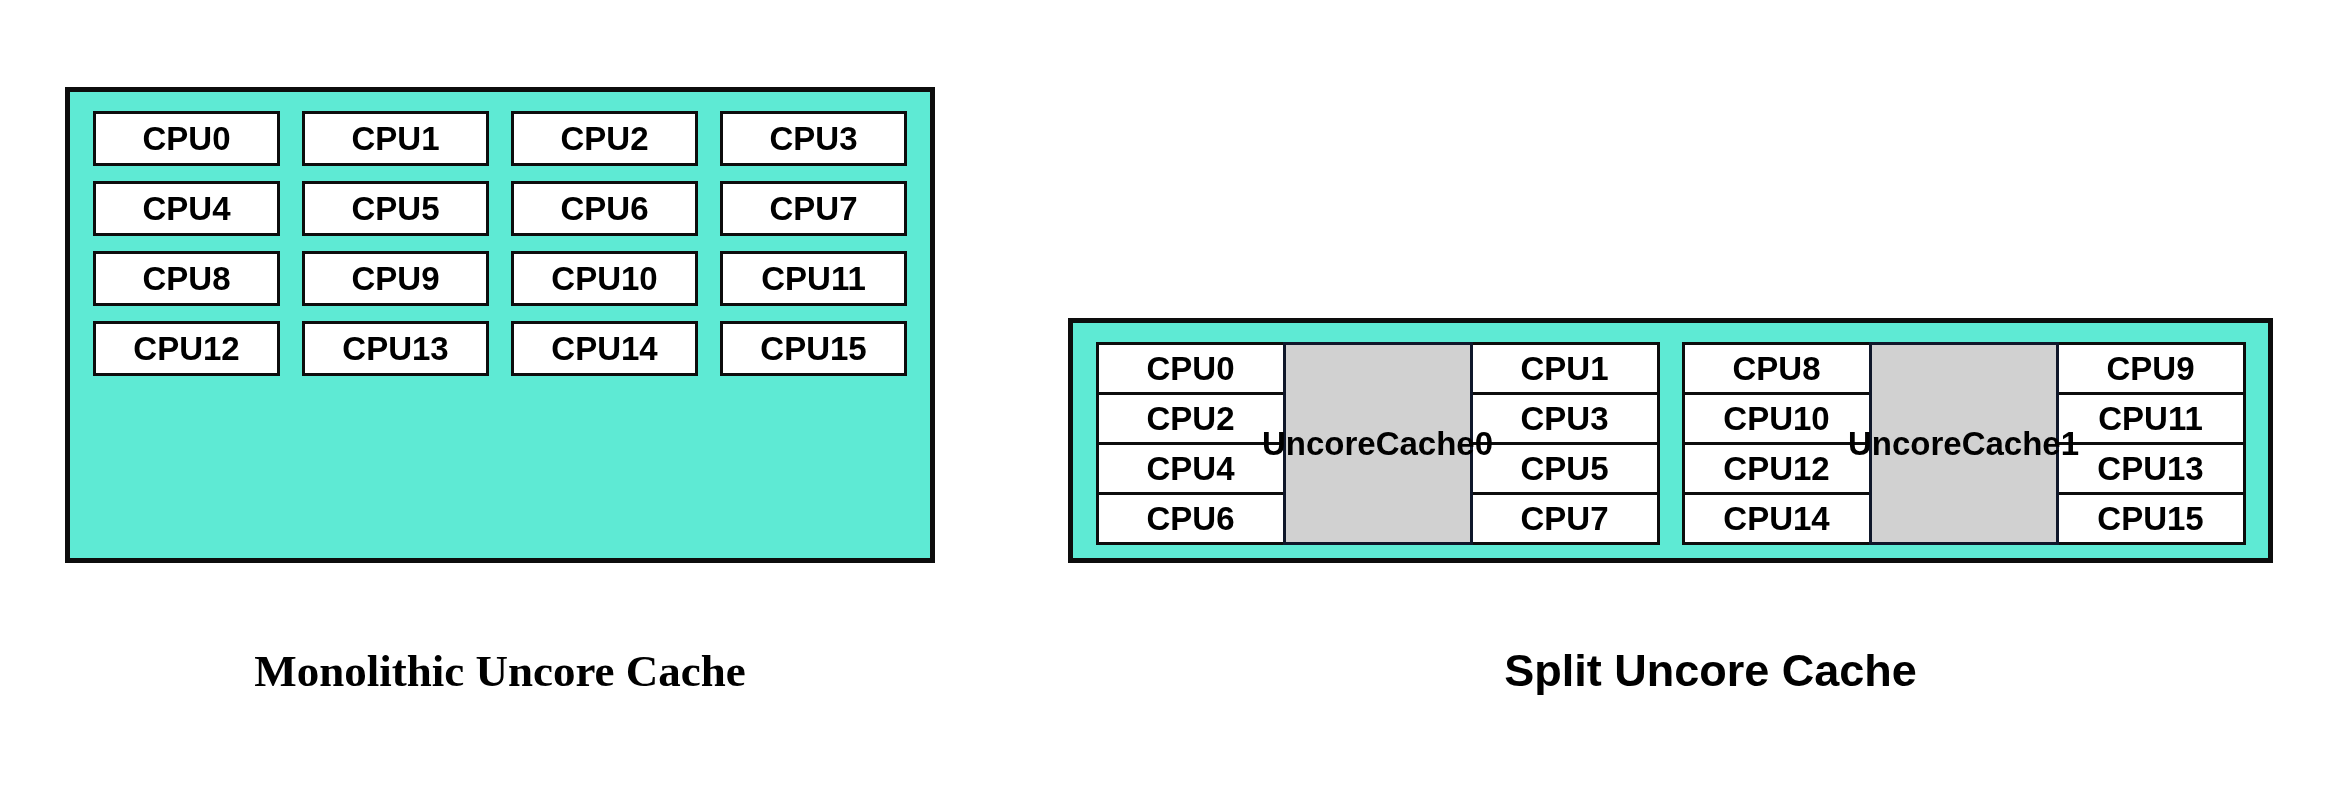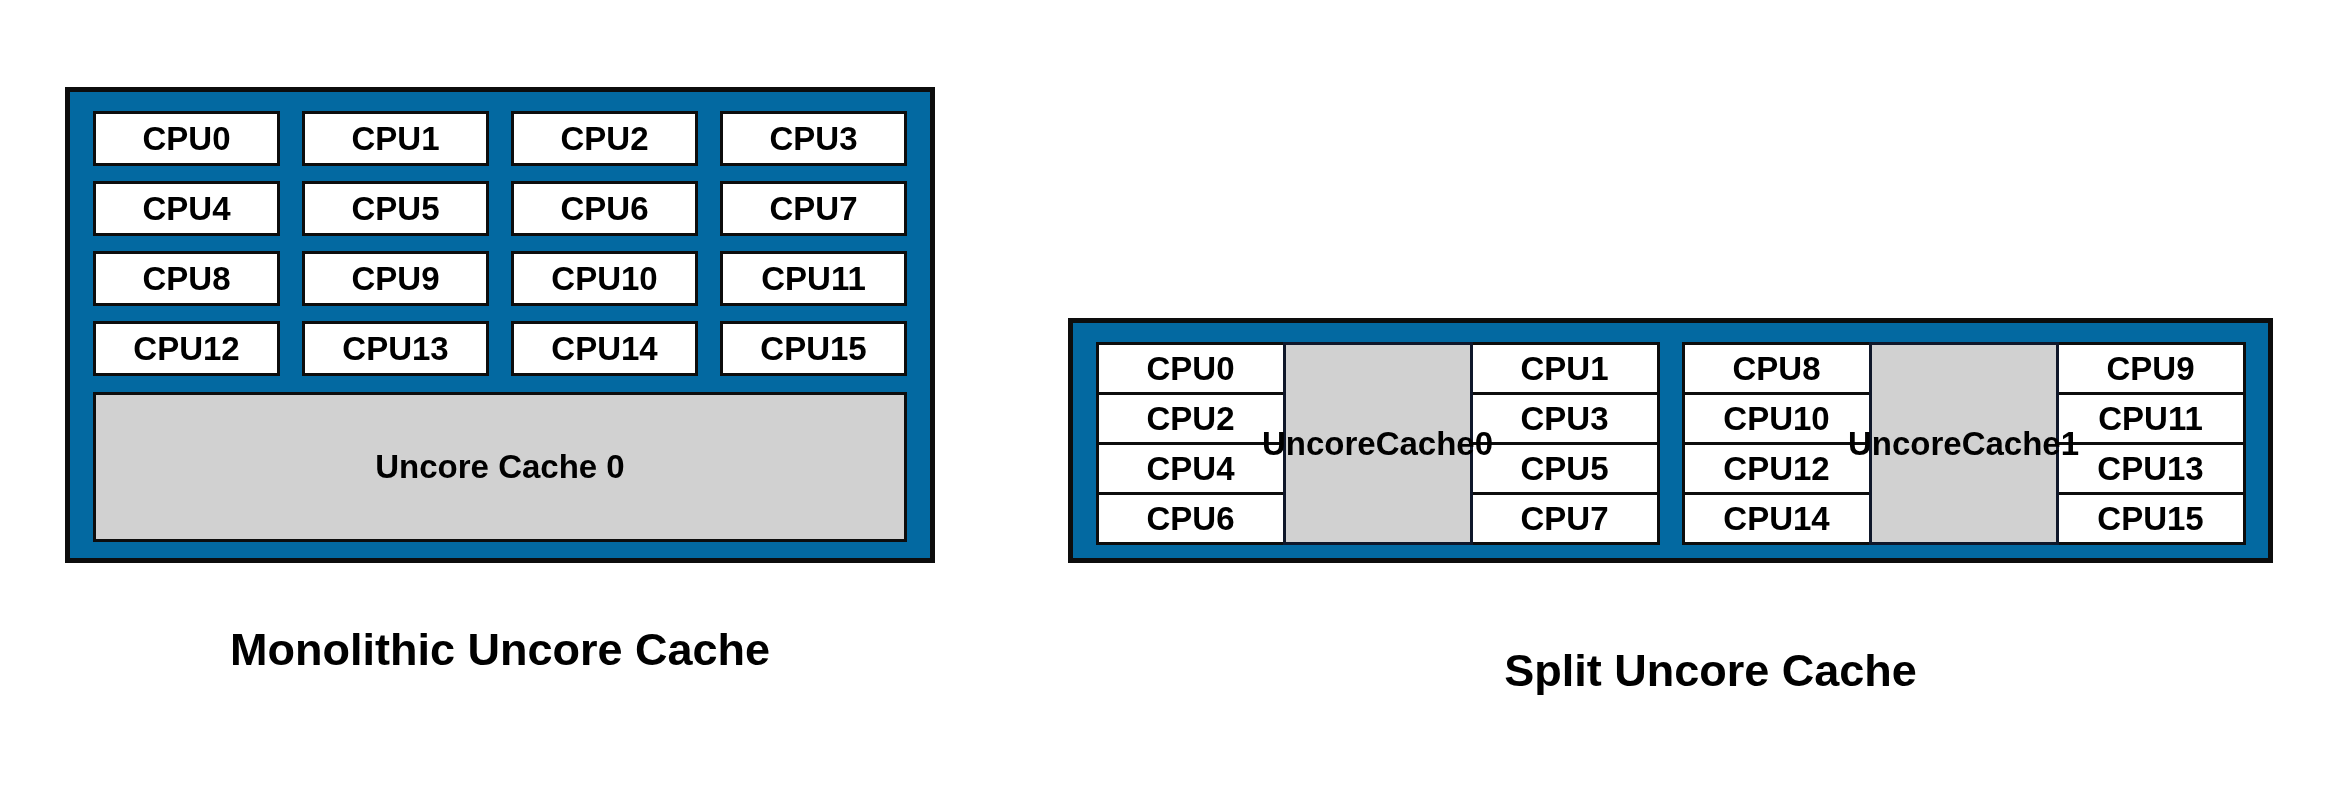--- a/index.html
+++ b/index.html
@@ -6,21 +6,21 @@
   body {
     width: 2348px; height: 802px;
     background: #ffffff;
     font-family: "Liberation Sans", sans-serif;
     position: relative;
     color: #000;
   }
   .outer-box {
     position: absolute;
     border: 5px solid #0d0d0d;
-    background: #0369a1;
+    background: #5eead4;
     box-sizing: border-box;
   }
   
   #mono-box {
     left: 65px; top: 87px;
     width: 870px; height: 476px;
     padding: 19px 23px 16px 23px;
   }
   .cpu-grid {
     display: grid;
@@ -87,21 +87,21 @@
   .gray-fill { background: #d1d1d1; }
   
   .caption {
     position: absolute;
     text-align: center;
     font-weight: bold;
     font-size: 45px;
     letter-spacing: 0px;
     white-space: nowrap;
   }
-  #mono-caption { left: 65px; width: 870px; top: 624px; }
+  #mono-caption { left: 65px; width: 870px; top: 645px; font-family: Liberation Serif, serif; }
   #split-caption { left: 1108px; width: 1205px; top: 645px; }
 </style>
 </head>
 <body>
 
 <div class="outer-box" id="mono-box">
   <div class="cpu-grid">
     <div class="cpu-box">CPU0</div>
     <div class="cpu-box">CPU1</div>
     <div class="cpu-box">CPU2</div>
@@ -112,21 +112,20 @@
     <div class="cpu-box">CPU7</div>
     <div class="cpu-box">CPU8</div>
     <div class="cpu-box">CPU9</div>
     <div class="cpu-box">CPU10</div>
     <div class="cpu-box">CPU11</div>
     <div class="cpu-box">CPU12</div>
     <div class="cpu-box">CPU13</div>
     <div class="cpu-box">CPU14</div>
     <div class="cpu-box">CPU15</div>
   </div>
-  <div class="cache-bar gray-fill">Uncore Cache 0</div>
 </div>
 
 <div class="outer-box" id="split-box">
 
   <div class="split-group">
     <div class="split-col">
       <div class="split-cell">CPU0</div>
       <div class="split-cell">CPU2</div>
       <div class="split-cell">CPU4</div>
       <div class="split-cell">CPU6</div>

